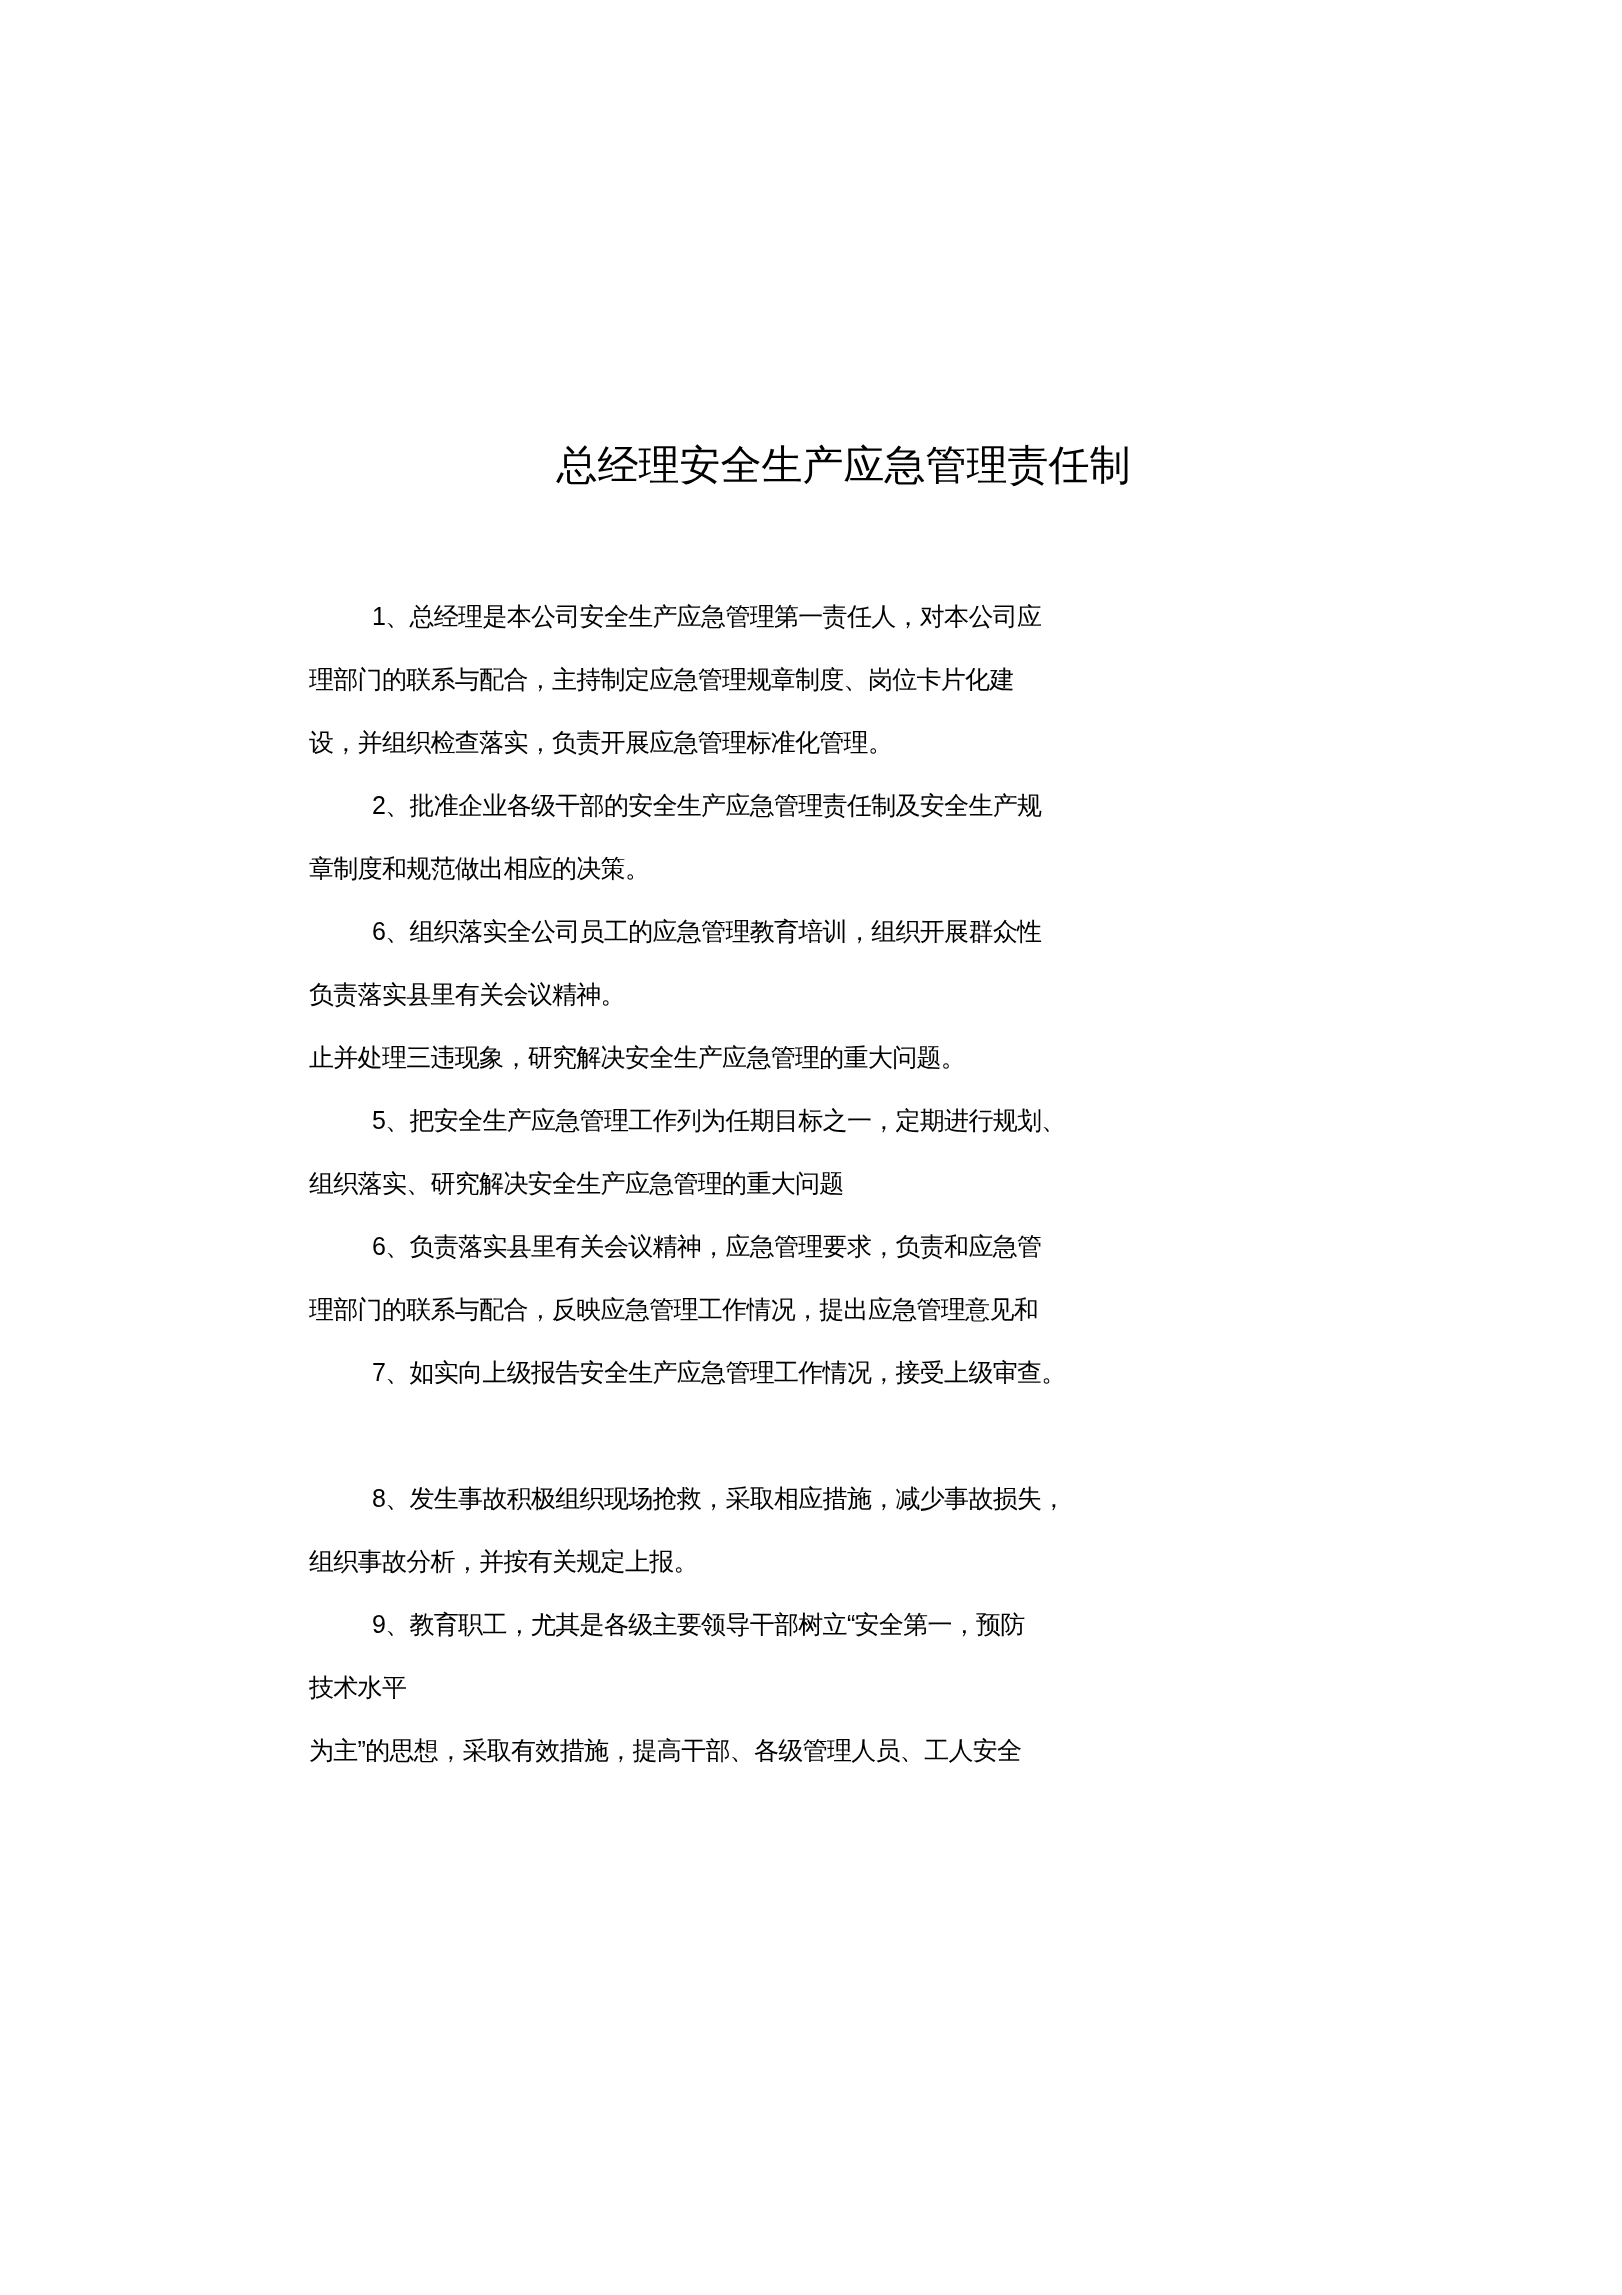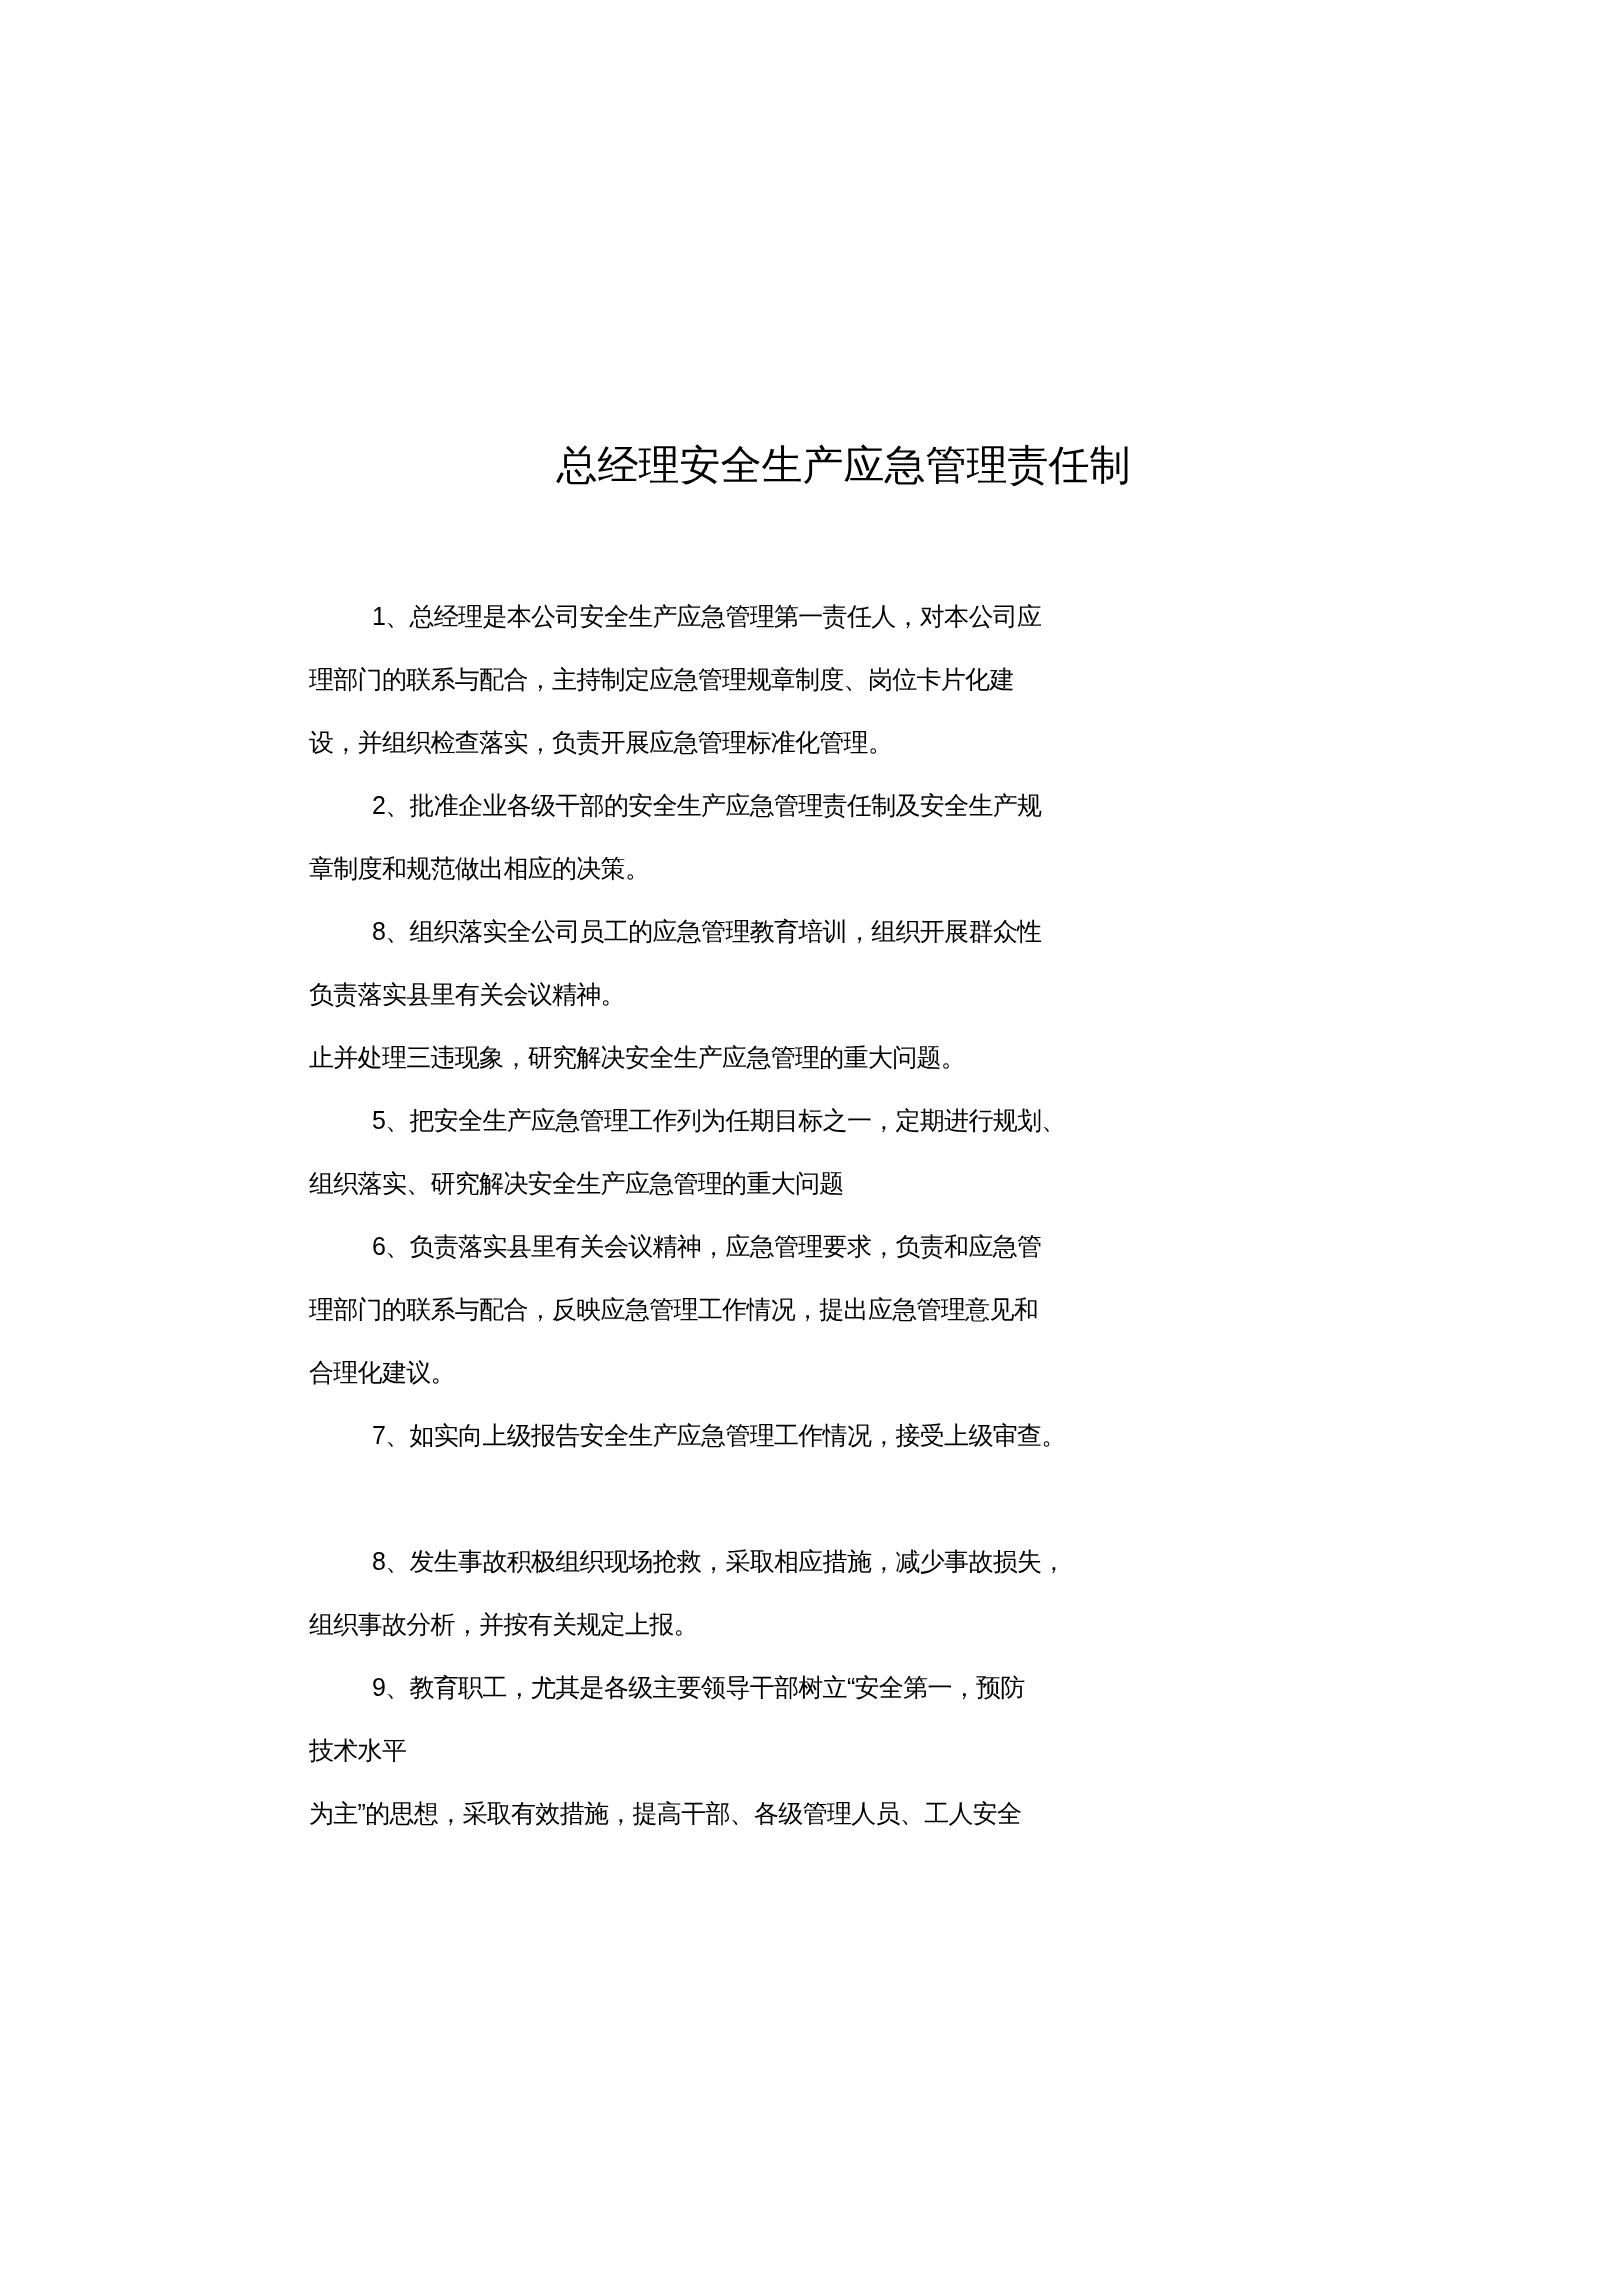--- a/index.html
+++ b/index.html
@@ -49,28 +49,27 @@
 <body>
 
 <div class="page">
   <h1 class="doc-title">总经理安全生产应急管理责任制</h1>
   <div class="doc-body" id="doc-body">
       <div class="line indent">1、总经理是本公司安全生产应急管理第一责任人，对本公司应</div>
       <div class="line">理部门的联系与配合，主持制定应急管理规章制度、岗位卡片化建</div>
       <div class="line">设，并组织检查落实，负责开展应急管理标准化管理。</div>
       <div class="line indent">2、批准企业各级干部的安全生产应急管理责任制及安全生产规</div>
       <div class="line">章制度和规范做出相应的决策。</div>
-      <div class="line indent">8、组织落实全公司员工的应急管理教育培训，组织开展群众性</div>
+      <div class="line indent">6、组织落实全公司员工的应急管理教育培训，组织开展群众性</div>
       <div class="line">负责落实县里有关会议精神。</div>
       <div class="line">止并处理三违现象，研究解决安全生产应急管理的重大问题。</div>
       <div class="line indent">5、把安全生产应急管理工作列为任期目标之一，定期进行规划、</div>
       <div class="line">组织落实、研究解决安全生产应急管理的重大问题</div>
       <div class="line indent">6、负责落实县里有关会议精神，应急管理要求，负责和应急管</div>
       <div class="line">理部门的联系与配合，反映应急管理工作情况，提出应急管理意见和</div>
-      <div class="line">合理化建议。</div>
       <div class="line indent">7、如实向上级报告安全生产应急管理工作情况，接受上级审查。</div>
       <div class="line"></div>
       <div class="line indent">8、发生事故积极组织现场抢救，采取相应措施，减少事故损失，</div>
       <div class="line">组织事故分析，并按有关规定上报。</div>
       <div class="line indent">9、教育职工，尤其是各级主要领导干部树立“安全第一，预防</div>
       <div class="line">技术水平</div>
       <div class="line">为主”的思想，采取有效措施，提高干部、各级管理人员、工人安全</div>
     </div>
 </div>
 

